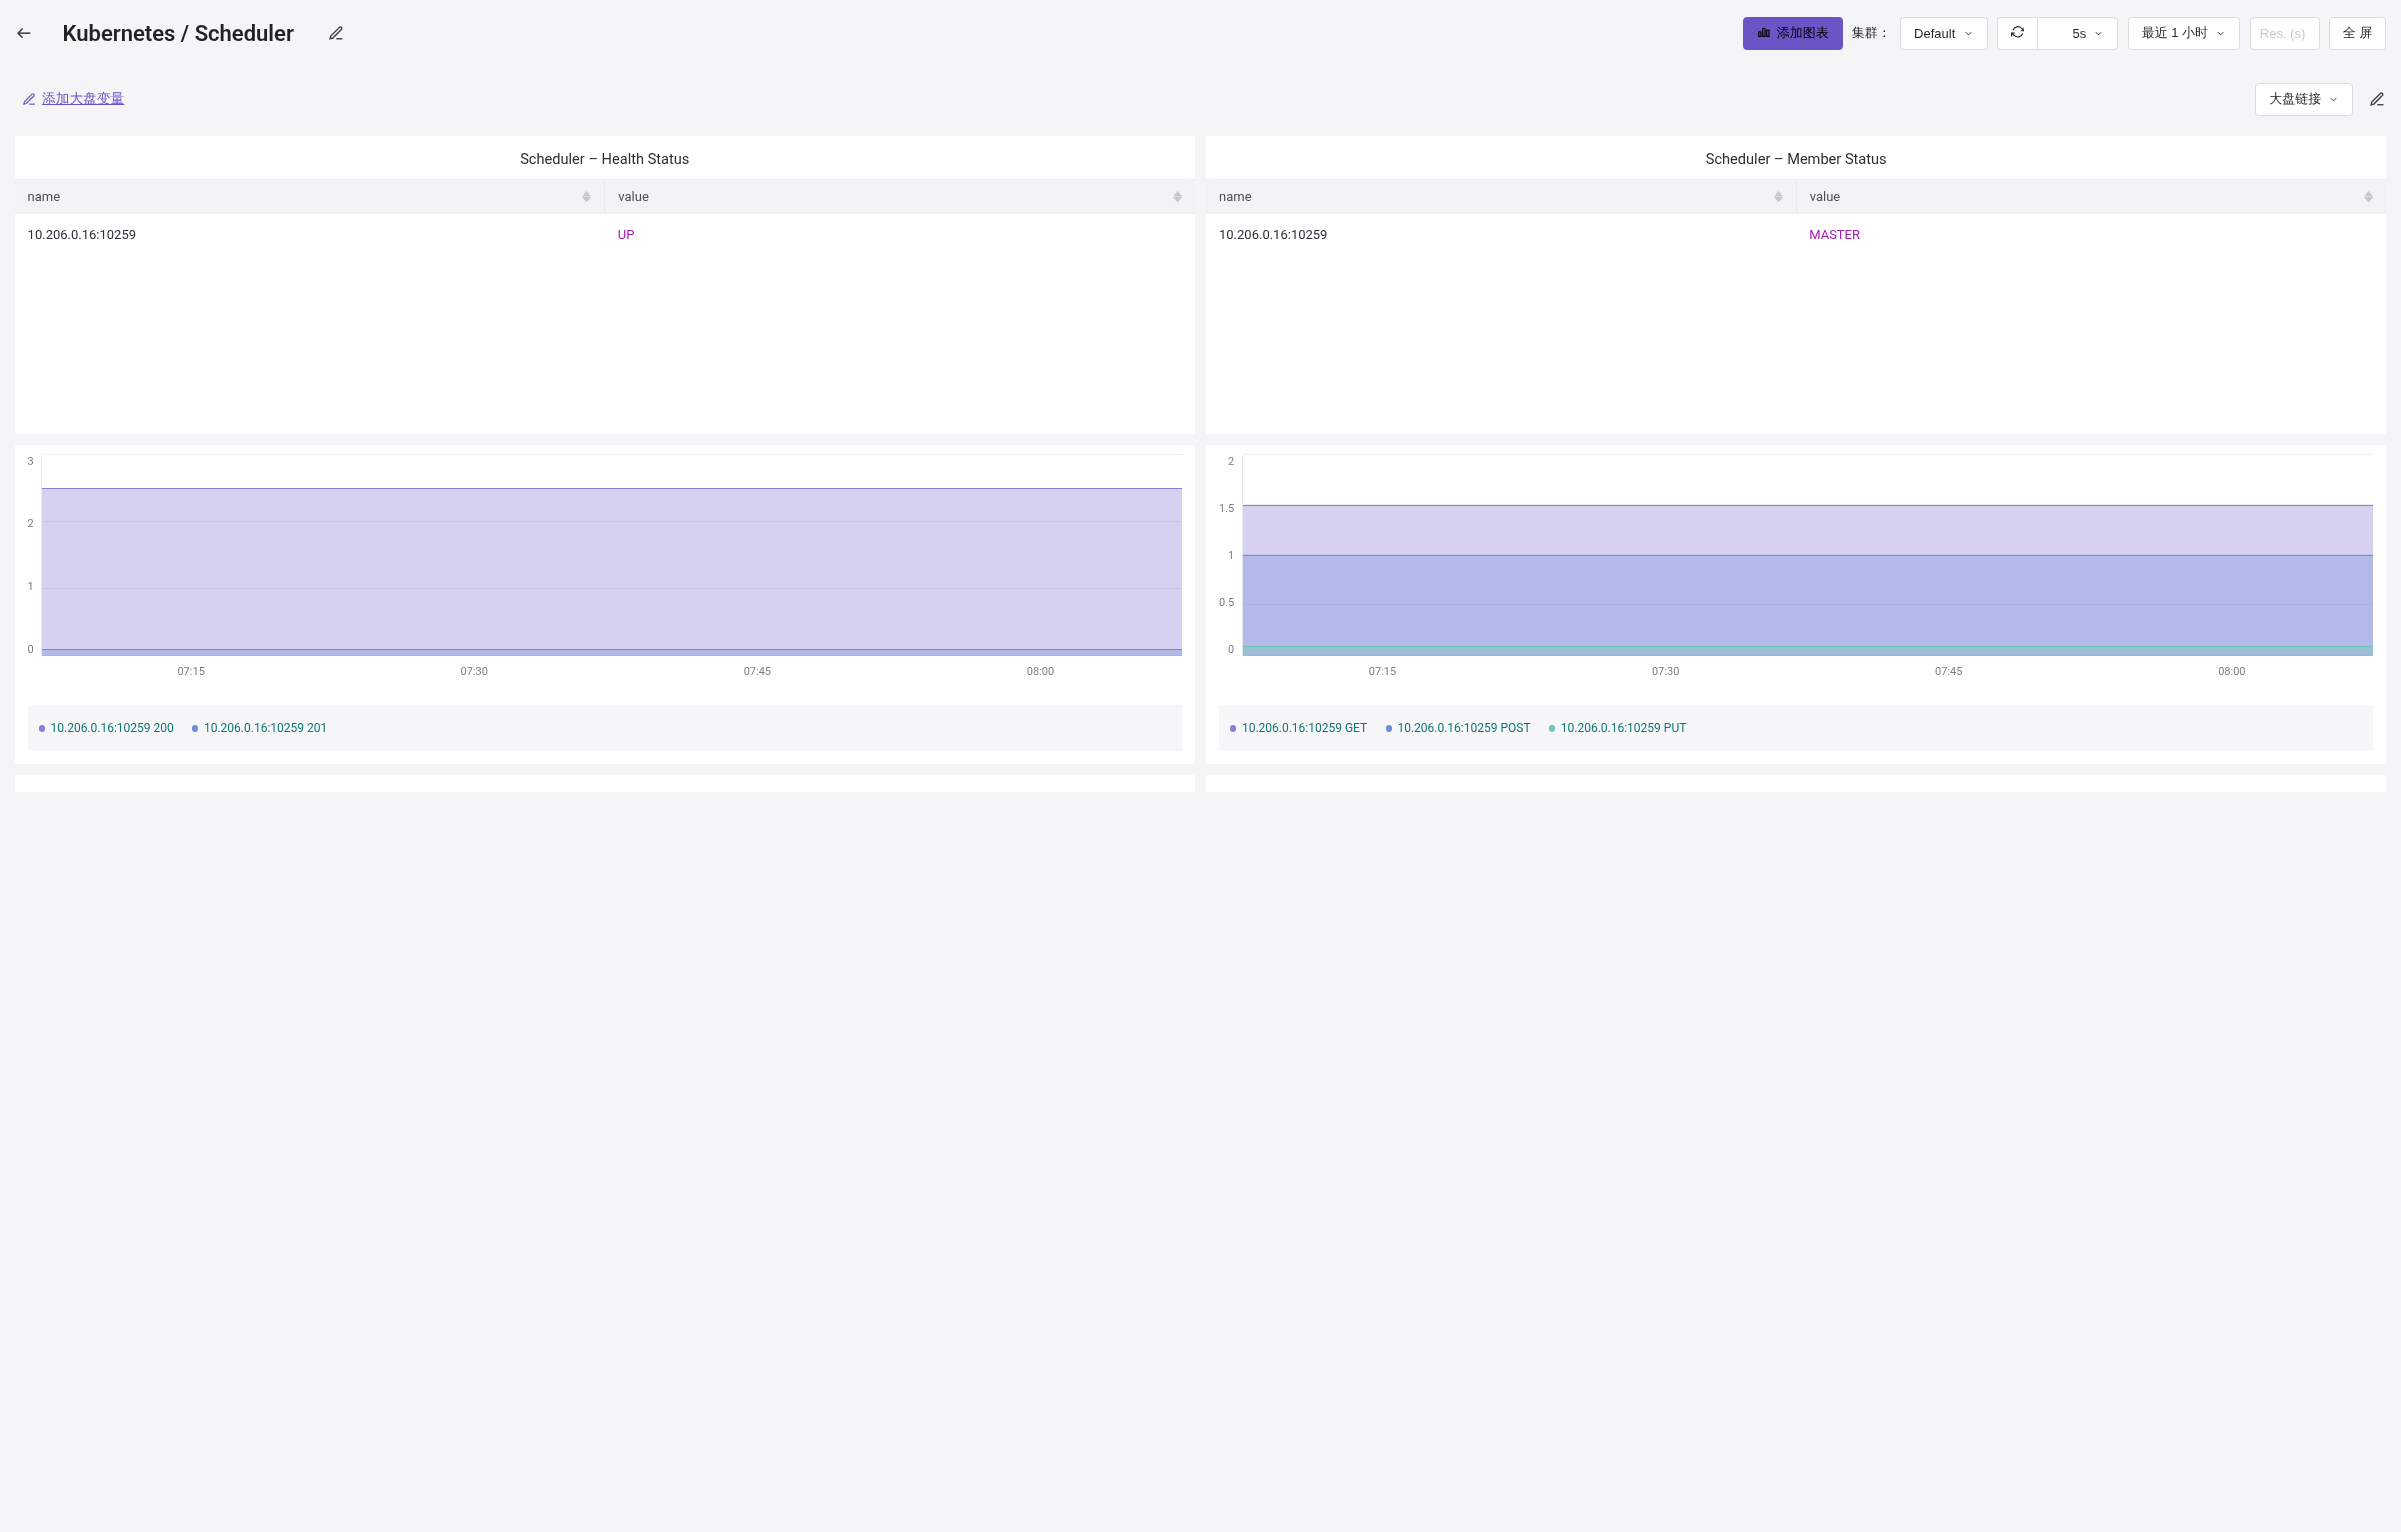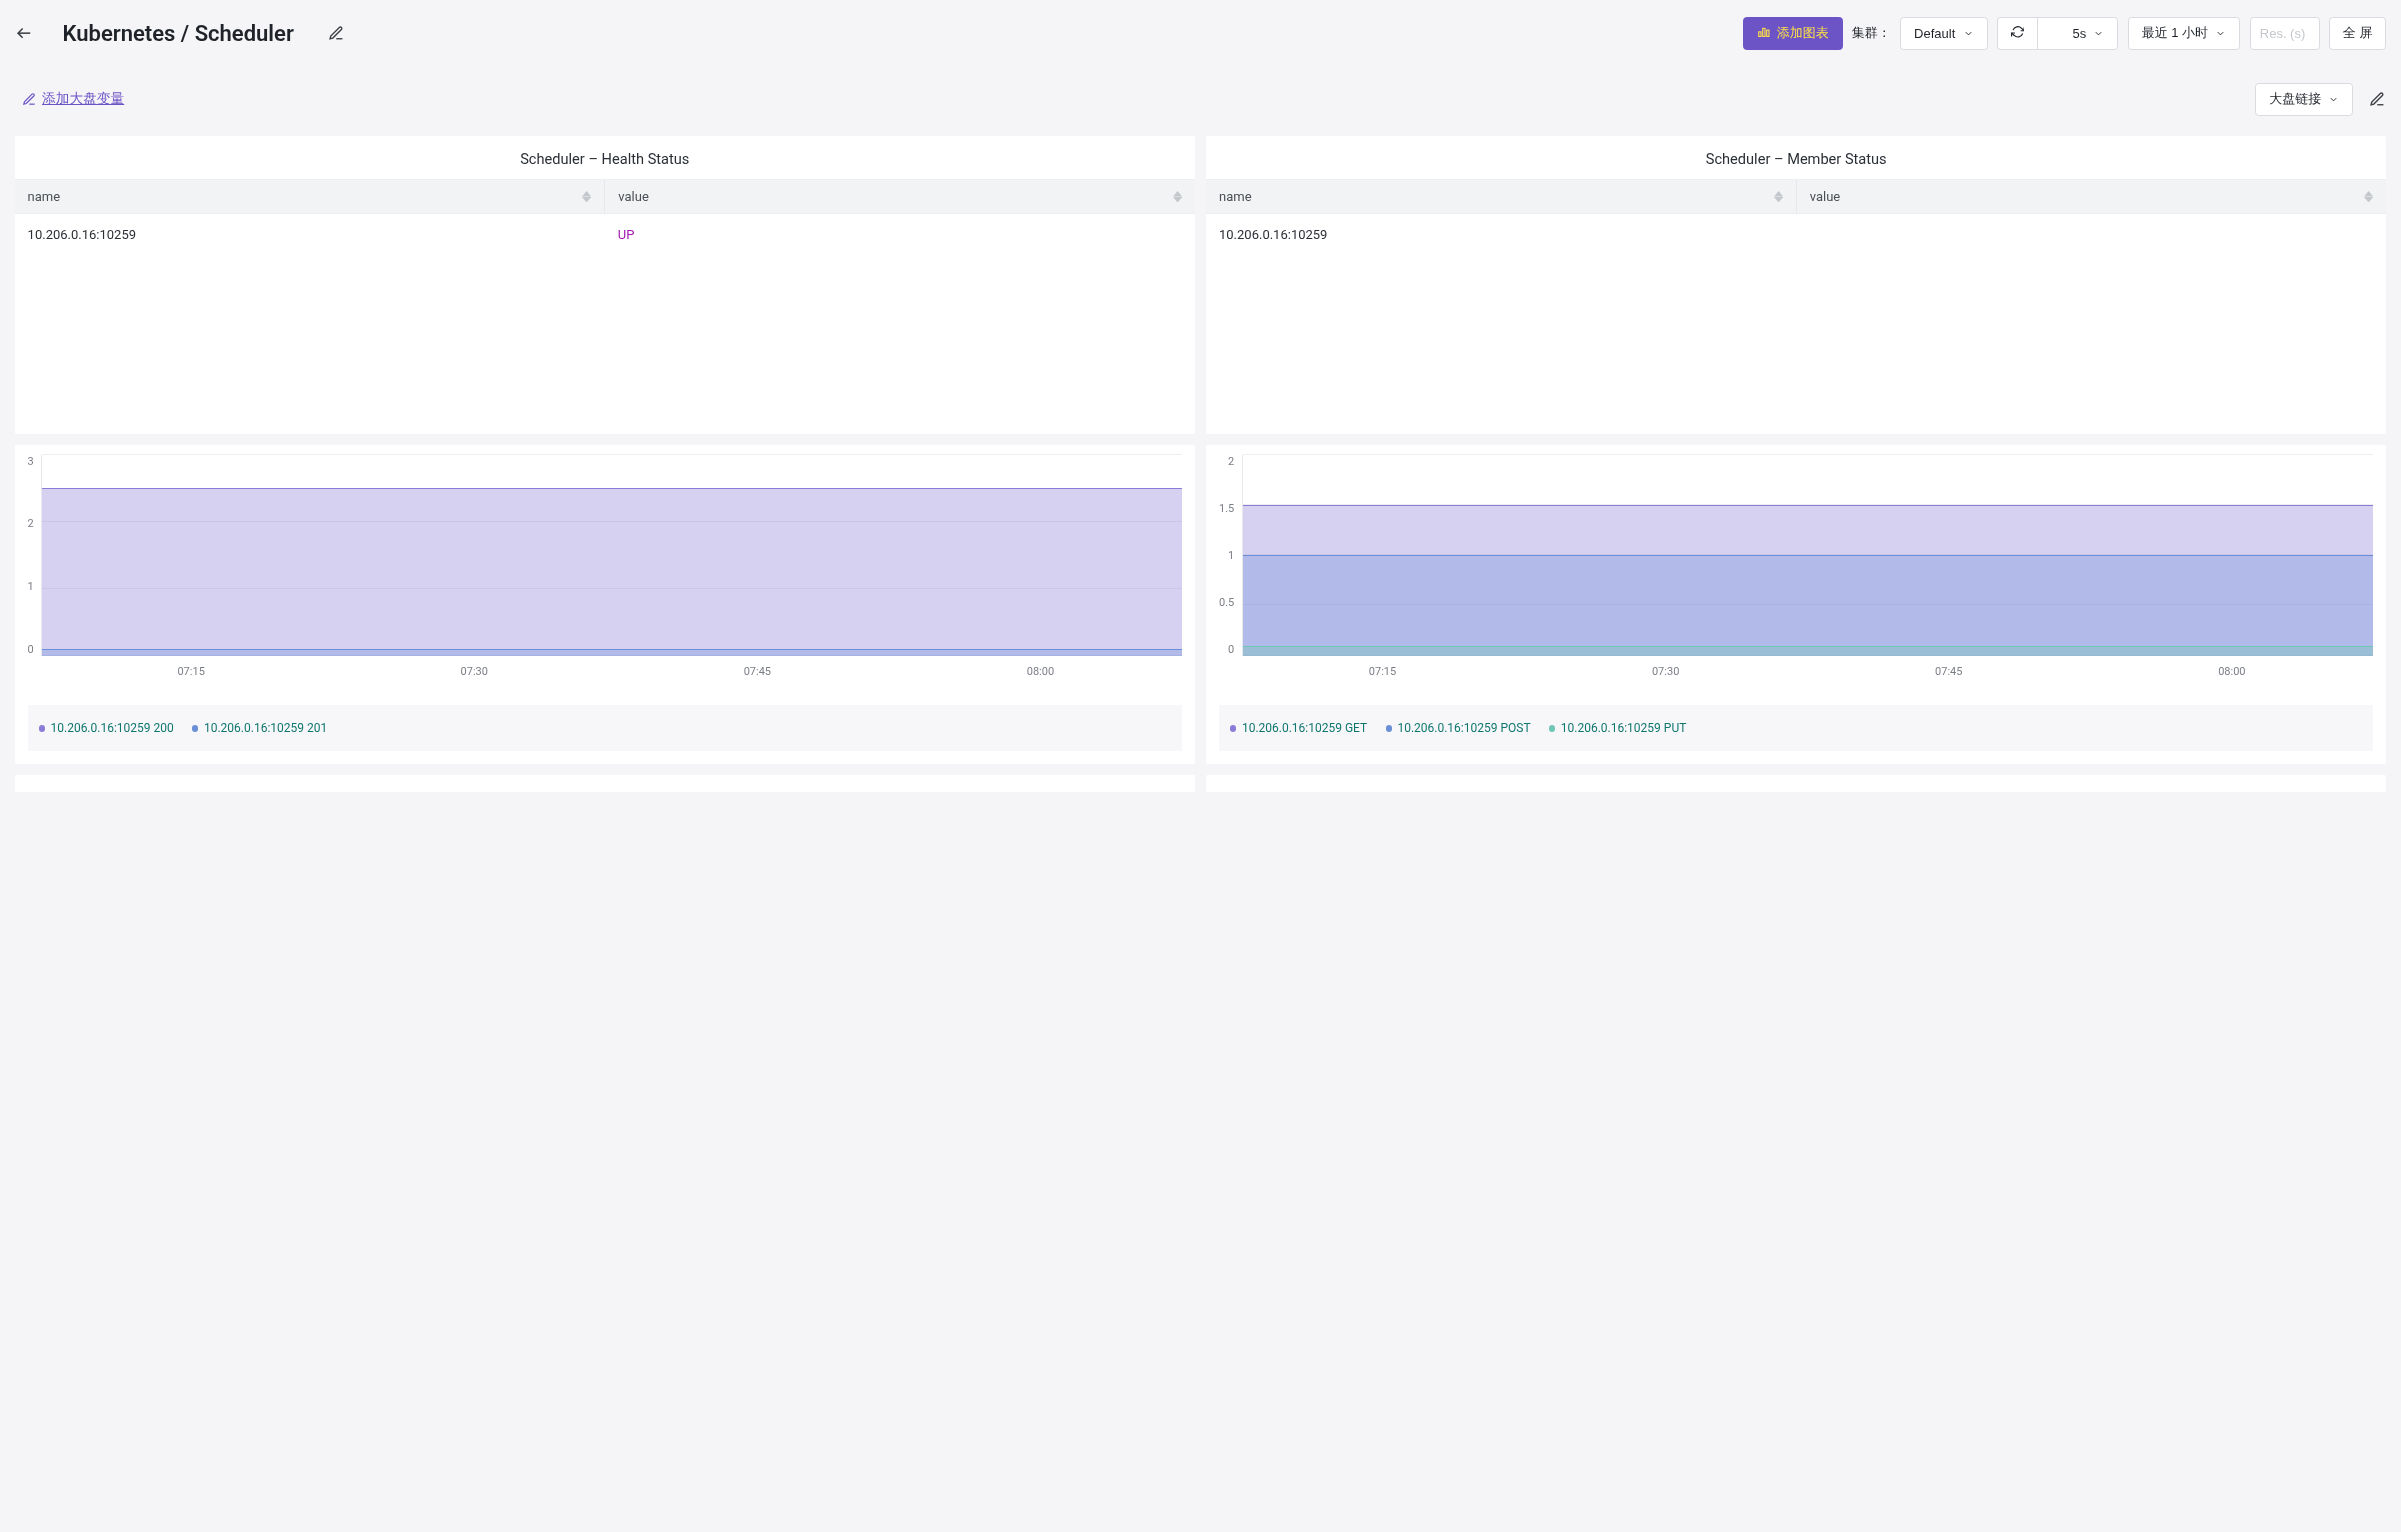--- a/index.html
+++ b/index.html
@@ -10,21 +10,21 @@
     
     .header-bar { display: flex; align-items: center; justify-content: space-between; margin-bottom: 33px; }
     .header-left { display: flex; align-items: center; gap: 28px; }
     .back-icon { width: 20px; height: 20px; display: flex; align-items: center; justify-content: center; cursor: pointer; color: #3c3f44; }
     .page-title { font-size: 22px; font-weight: 600; color: #1f2329; }
     .edit-icon { width: 18.3px; height: 18.3px; display: flex; align-items: center; justify-content: center; cursor: pointer; color: #3c3f44; margin-left: 5.5px; }
 
     .header-right { display: flex; align-items: center; gap: 9.2px; }
 
     .btn { display: inline-flex; align-items: center; justify-content: center; height: 33px; padding: 0 13px; border: 0.9px solid #d9dbe0; border-radius: 3.7px; background: #fff; cursor: pointer; font-size: 13px; color: #1f2329; gap: 5.5px; white-space: nowrap; }
-    .btn-primary { background: #6c53c6; border-color: #6c53c6; color: #fde047; }
+    .btn-primary { background: #6c53c6; border-color: #6c53c6; color: #000000; }
     .cluster-label { font-size: 13px; color: #1f2329; white-space: nowrap; }
 
     .select-btn { gap: 7.3px; }
     .chev { display: inline-block; }
     .chev svg { display:block; }
 
     .refresh-wrap { display: flex; }
     .refresh-wrap .btn:first-child { border-top-right-radius: 0; border-bottom-right-radius: 0; border-right: none; }
     .refresh-wrap .btn:last-child  { border-top-left-radius: 0; border-bottom-left-radius: 0; padding-left: 34px; }
 
@@ -240,20 +240,21 @@
               </svg>
             <svg width="9.2" height="5.5" viewBox="0 0 10 6">
                 <polygon points="0,0 10,0 5,6" fill="currentColor"></polygon>
               </svg>
           </span>
         </div>
       </div>
       <div class="tbl-body">
         <div class="tbl-row">
           <div class="tbl-cell">10.206.0.16:10259</div>
+          <div class="tbl-cell val-status">MASTER</div>
         </div>
       </div>
     </div>
 
     <div class="panel">
       <div class="chart-wrap">
         <div class="chart-area">
           <div class="y-axis" id="yaxis-0">
               <span>3</span>
               <span>2</span>

